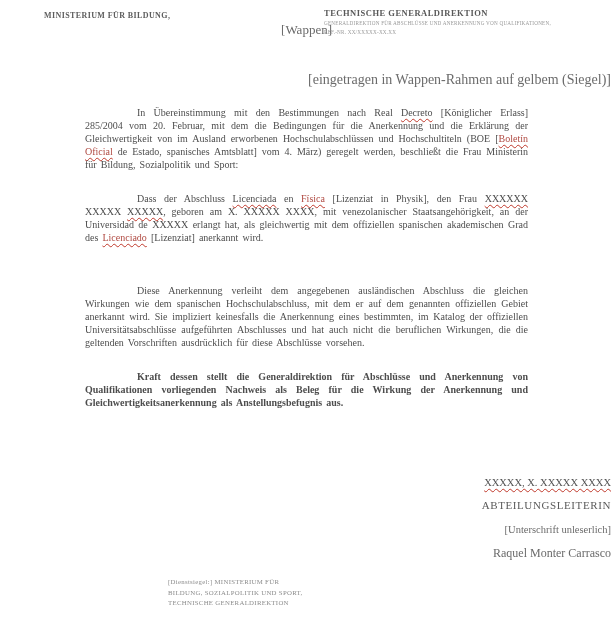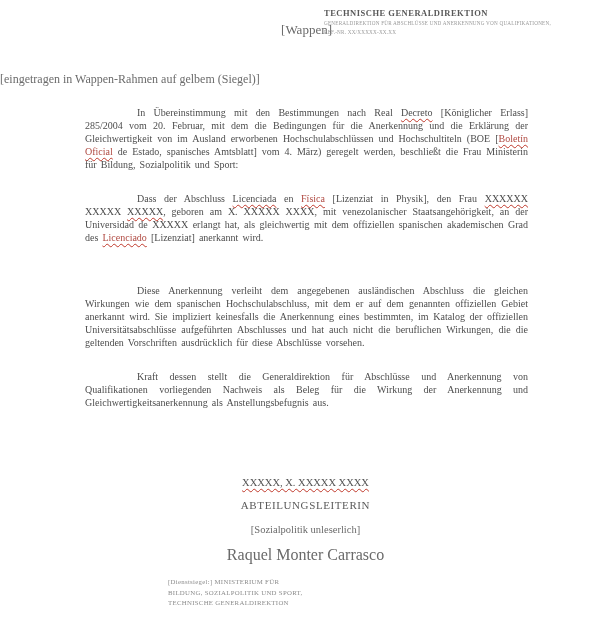--- a/index.html
+++ b/index.html
@@ -21,60 +21,61 @@
     font-size:13px; color:#6a6a6a; text-align:right;
   }
   .hdr-right {
     position:absolute; left:324px; top:8px; width:250px;
   }
   .dir-title { font-size:8.5px; font-weight:bold; letter-spacing:0.5px; color:#585858; }
   .dir-sub   { font-size:5.2px; line-height:6.5px; color:#9a9a9a; margin-top:2px; letter-spacing:0.2px; }
   
   .stamp-note {
     position:absolute; left:0; top:72px; width:611px;
-    text-align:left; font-size:12px; color:#6b6b6b;
+    text-align:right; font-size:14px; color:#6b6b6b;
   }
   
   .body-col {
     position:absolute; left:85px; top:106px; width:443px; height:360px;
     overflow:hidden;
     font-size:10px; line-height:13px; text-align:justify;
     word-spacing:1.6px; color:#4d4d4d;
   }
   .para { margin:0 0 21px 0; text-indent:52px; }
   .para.p2 { margin-bottom:40px; }
-  .para.p4 { margin-bottom:0; }
+  .para.p4 { margin-bottom:0;font-weight:bold; }
   
   .sp {
     text-decoration: underline wavy #c0392b;
     text-decoration-thickness:1px; text-underline-offset:1.5px;
   }
   .redword {
     color:#b04a42;
     text-decoration: underline wavy #c0392b;
     text-decoration-thickness:1px; text-underline-offset:1.5px;
   }
   
-  .sig { position:absolute; left:0; top:477px; width:611px; text-align:center; color:#555; }
+  .sig { position:absolute; left:0; top:477px; width:611px; text-align:right; color:#555; }
   .sig-date { font-size:10.5px; margin-bottom:11px; }
   .sig-role { font-size:11px; letter-spacing:0.6px; margin-bottom:13px; color:#5a5a5a; }
   .sig-note { font-size:10.5px; margin-bottom:11px; color:#6a6a6a; }
-  .sig-name { font-size:16px; color:#6a6a6a; }
+  .sig-name { font-size:12px; color:#6a6a6a; }
   
   .footer {
     position:absolute; left:168px; top:577px; width:260px;
     font-size:6.8px; line-height:10.5px; letter-spacing:0.3px; color:#8c8c8c;
   }
 </style>
 </head>
 <body>
 
 <div class="page">
 
   <div class="hdr-left">
+    <div>MINISTERIUM FÜR BILDUNG,</div>
   </div>
 
   <div class="hdr-center">[Wappen]</div>
 
   <div class="hdr-right">
     <div class="dir-title">TECHNISCHE GENERALDIREKTION</div>
     <div class="dir-sub">GENERALDIREKTION FÜR ABSCHLÜSSE UND ANERKENNUNG VON QUALIFIKATIONEN,</div>
     <div class="dir-sub">REF.-NR. XX/XXXXX-XX.XX</div>
   </div>
 
@@ -88,21 +89,21 @@
 
     <p class="para p3"><span>Diese Anerkennung verleiht dem angegebenen ausländischen Abschluss die gleichen Wirkungen wie dem spanischen Hochschulabschluss, mit dem er auf dem genannten offiziellen Gebiet anerkannt wird. Sie impliziert keinesfalls die Anerkennung eines bestimmten, im Katalog der offiziellen Universitätsabschlüsse aufgeführten Abschlusses und hat auch nicht die beruflichen Wirkungen, die die geltenden Vorschriften ausdrücklich für diese Abschlüsse vorsehen.</span></p>
 
     <p class="para p4"><span>Kraft dessen stellt die Generaldirektion für Abschlüsse und Anerkennung von Qualifikationen vorliegenden Nachweis als Beleg für die Wirkung der Anerkennung und Gleichwertigkeitsanerkennung als Anstellungsbefugnis aus.</span></p>
 
   </div>
 
   <div class="sig">
     <div class="sig-date sp">XXXXX, X. XXXXX XXXX</div>
     <div class="sig-role">ABTEILUNGSLEITERIN</div>
-    <div class="sig-note">[Sozialpolitik unleserlich]</div>
+    <div class="sig-note">[Unterschrift unleserlich]</div>
     <div class="sig-name">Raquel Monter Carrasco</div>
   </div>
 
   <div class="footer">
     <div>[Dienstsiegel:] MINISTERIUM FÜR</div>
     <div>BILDUNG, SOZIALPOLITIK UND SPORT,</div>
     <div>TECHNISCHE GENERALDIREKTION</div>
   </div>
 
 </div>

